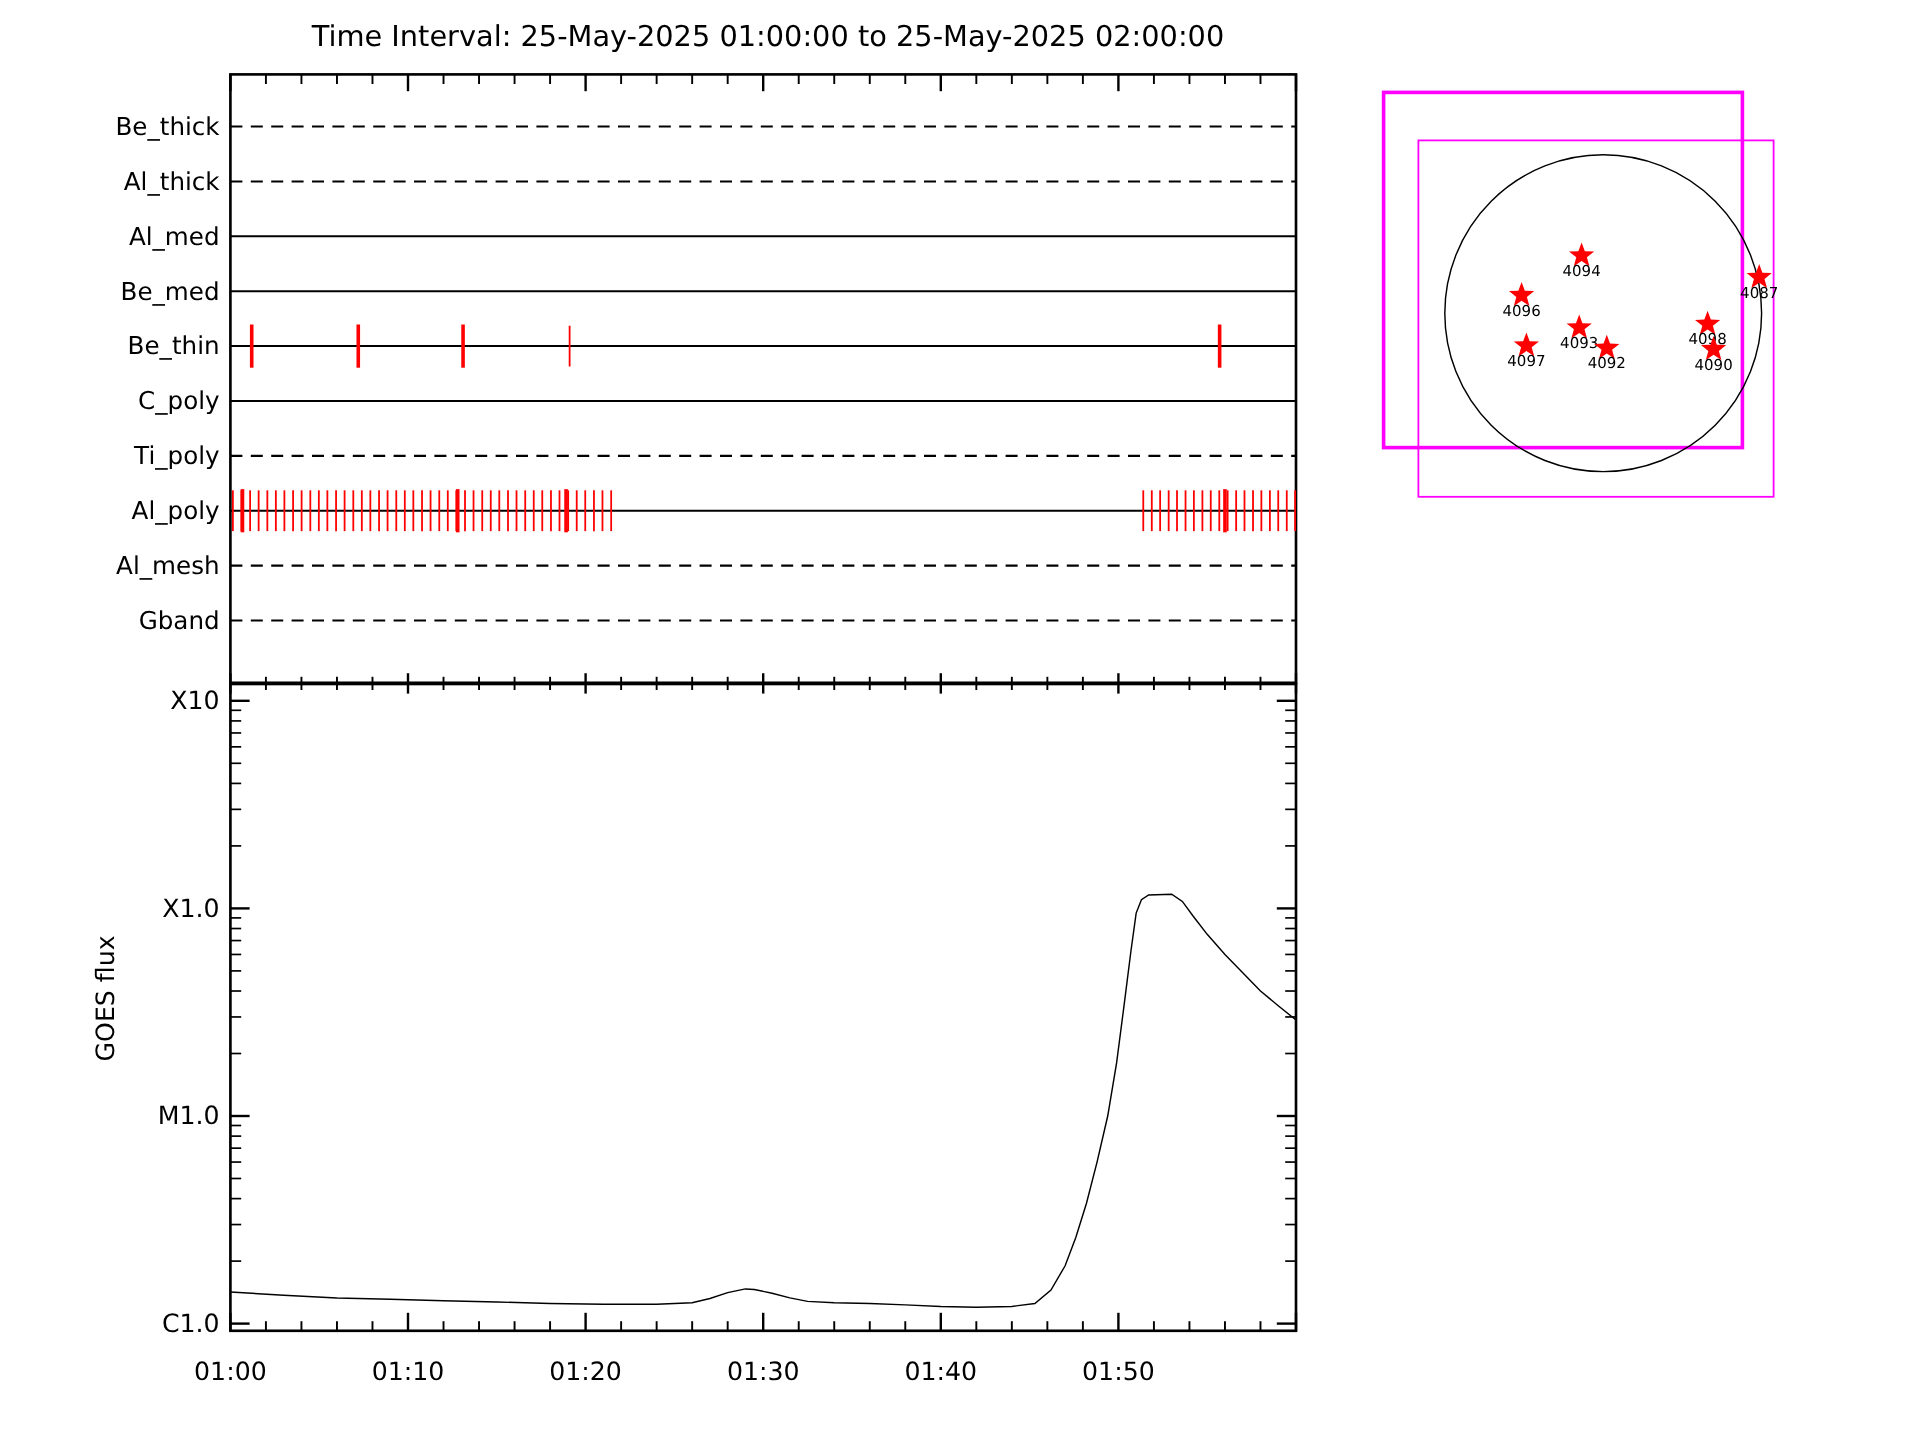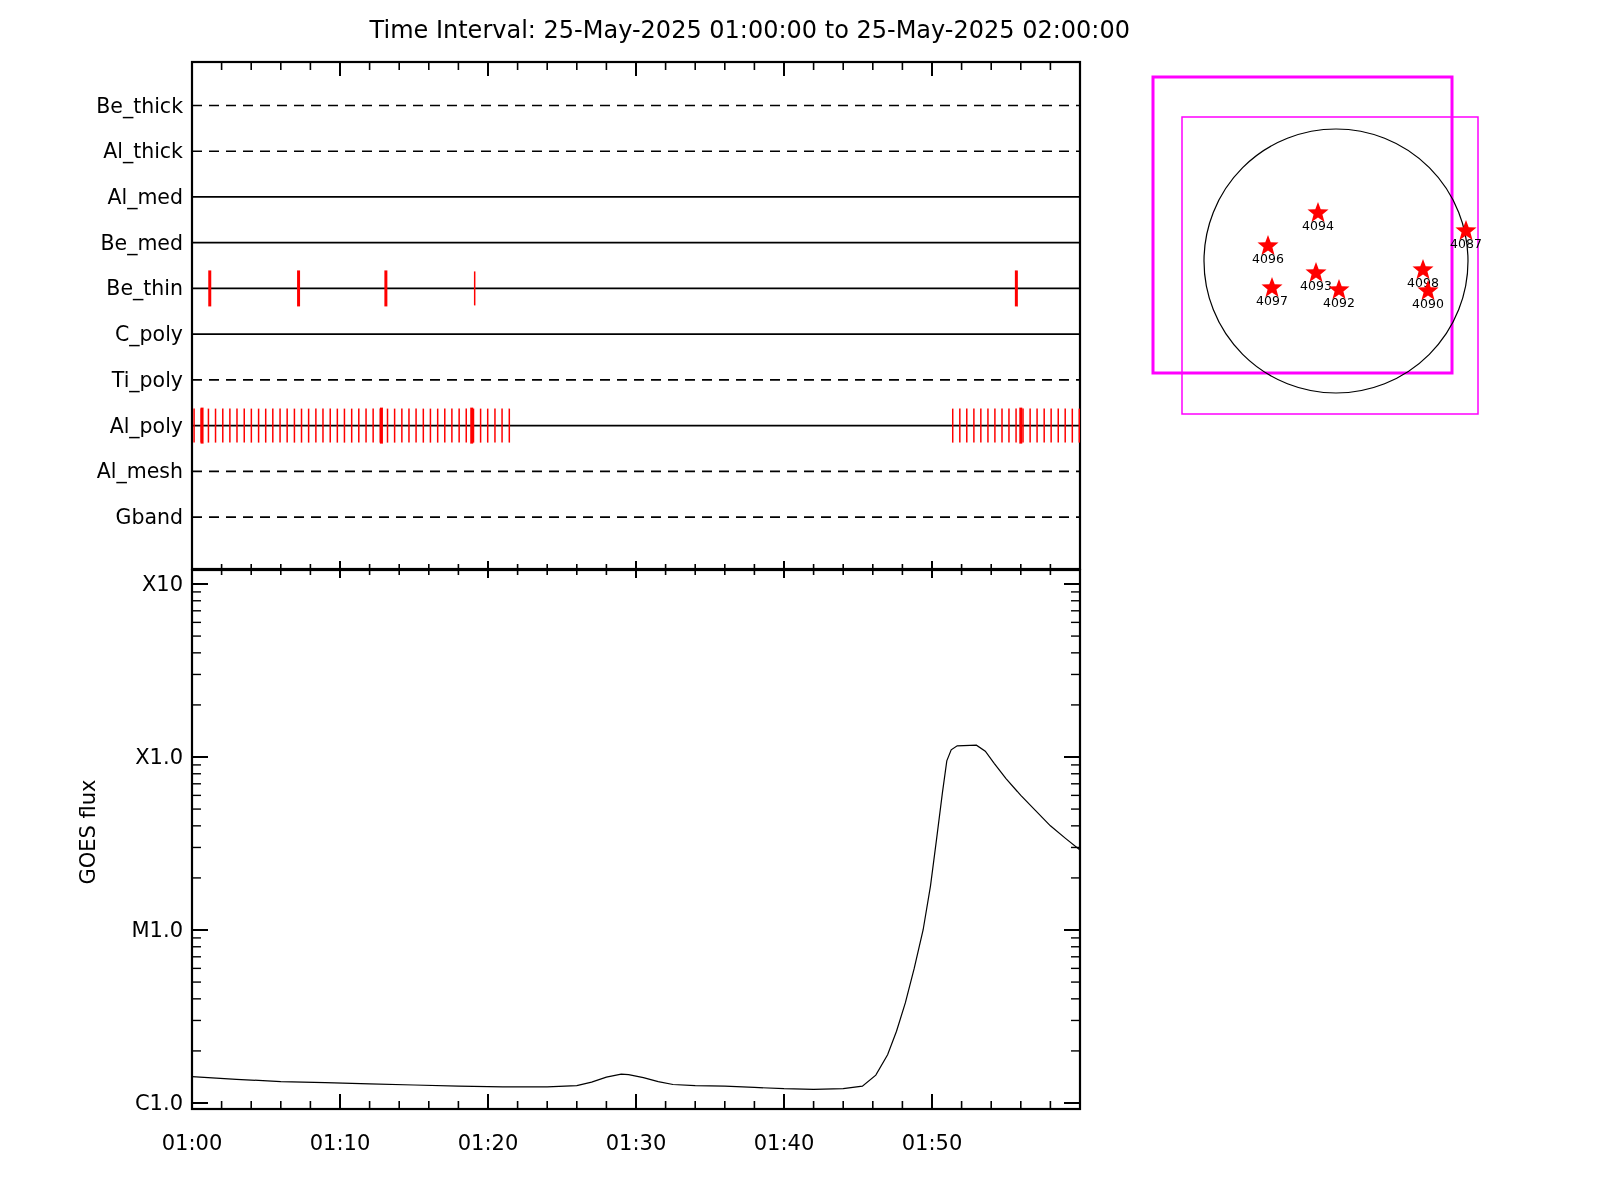--- a/index.html
+++ b/index.html
@@ -1,18 +1,18 @@
 <!DOCTYPE html>
 <html><head>
 <meta charset="utf-8">
 <style>
   html,body{margin:0;padding:0;background:#ffffff;}
   #page{position:relative;width:1600px;height:1200px;background:#fff;
         font-family:"DejaVu Sans","Liberation Sans",sans-serif;color:#000;overflow:hidden;}
-  #plot-title{position:absolute;left:150px;top:16px;width:980px;text-align:right;
+  #plot-title{position:absolute;left:150px;top:16px;width:980px;text-align:center;
         font-size:24px;letter-spacing:0px;white-space:nowrap;}
   #goes-ylabel{position:absolute;left:88px;top:832px;transform:translate(-50%,-50%) rotate(-90deg);
         font-size:21px;white-space:nowrap;}
   svg text{font-family:"DejaVu Sans","Liberation Sans",sans-serif;fill:#000;}
 </style>
 </head>
 <body>
 
 <div id="page">
   <div id="plot-title">Time Interval: 25-May-2025 01:00:00 to 25-May-2025 02:00:00</div>

